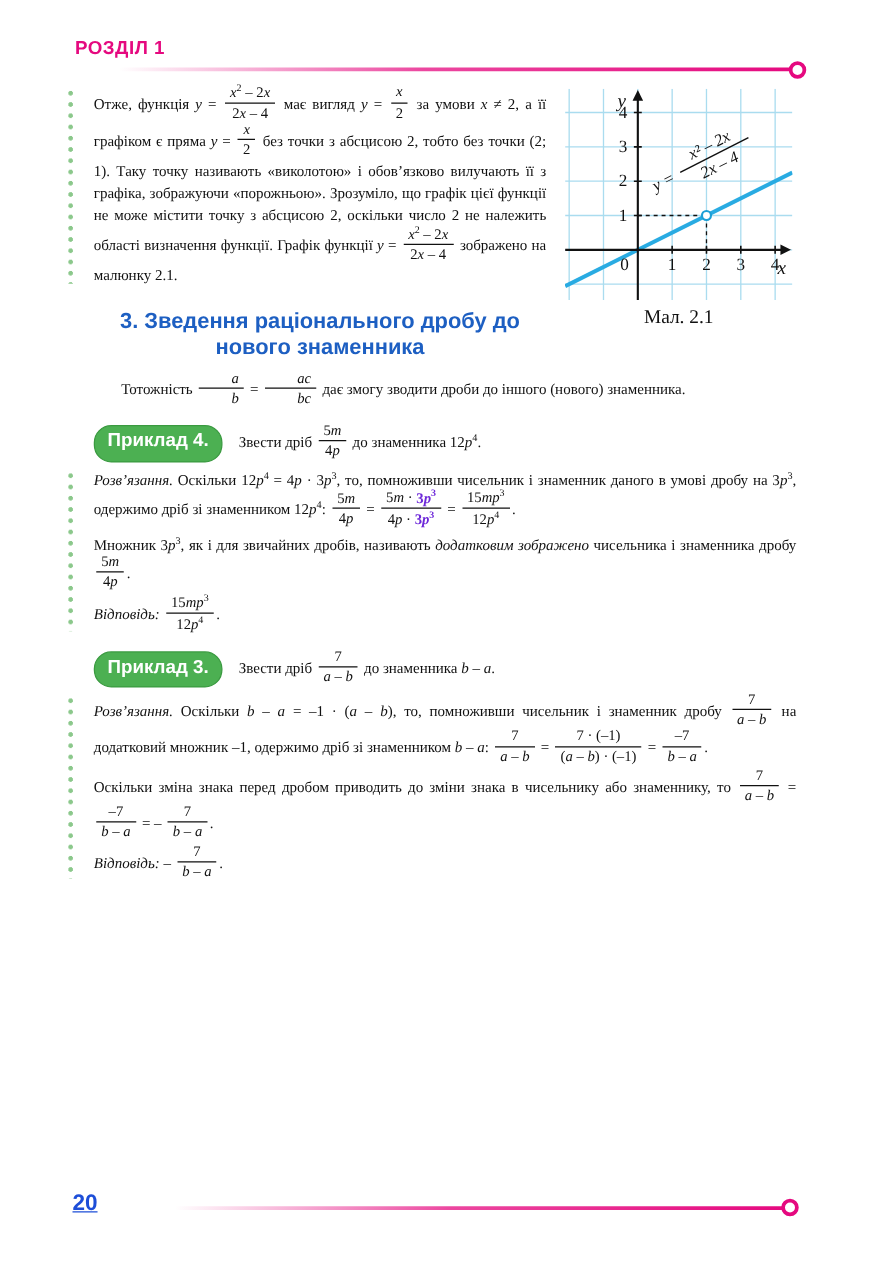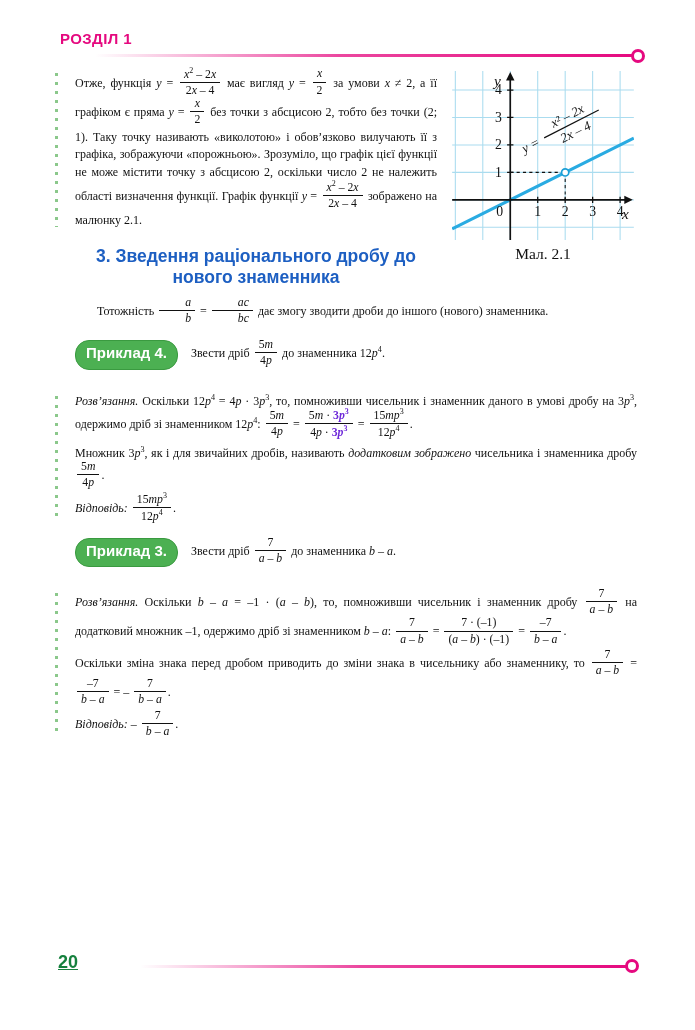--- a/index.html
+++ b/index.html
@@ -32,34 +32,34 @@
   
   .section-title{clear:none;color:#1d5fc2;font-family:"Liberation Sans",sans-serif;
                  font-weight:bold;font-size:17.5px;text-align:center;margin:16px 0 10px;}
   .indent{text-indent:22px;}
   
   .example{margin-top:13px;}
   .ex-head{display:flex;gap:13px;font-size:16.5px;}
   .badge{background:#4cb052;border:1.5px solid #3a9a40;color:#fff;white-space:nowrap;
          font-family:"Liberation Sans",sans-serif;font-weight:bold;font-size:15px;
          padding:3px 10px 4px;border-radius:14px;}
-  .ex-body{position:relative;margin-top:22px;font-family:Liberation Serif, serif;}
+  .ex-body{position:relative;margin-top:5px;font-family:Liberation Serif, serif;}
   .ex-body p{margin:2px 0;}
   
   .mvar,.it{font-style:italic;}
   sup{font-size:.68em;}
   .hl{color:#6d28d9;font-weight:bold;}
   .frac{display:inline-block;vertical-align:middle;transform:translateY(-2px);
         text-align:center;line-height:1.12;margin:0 2px;font-size:.98em;}
   .frac .num{display:block;padding:0 4px 1px;border-bottom:1.3px solid #111;}
   .frac .den{display:block;padding:1px 4px 0;}
   
   .ftr{position:absolute;left:0;right:0;top:952px;display:flex;align-items:center;
        padding:0 58px 0 58px;}
-  .pagenum{color:#15803d;font-family:"Liberation Sans",sans-serif;font-weight:bold;font-size:18px;text-decoration:underline;}
+  .pagenum{color:#1d4ed8;font-family:"Liberation Sans",sans-serif;font-weight:bold;font-size:18px;text-decoration:underline;}
   .ftr .rule{flex:1;margin-left:62px;margin-right:6px;}
 </style>
 </head>
 <body>
 
 <div class="page">
 
   <div class="hdr">
     <div class="chapter">РОЗДІЛ 1</div>
     <div class="rule">

